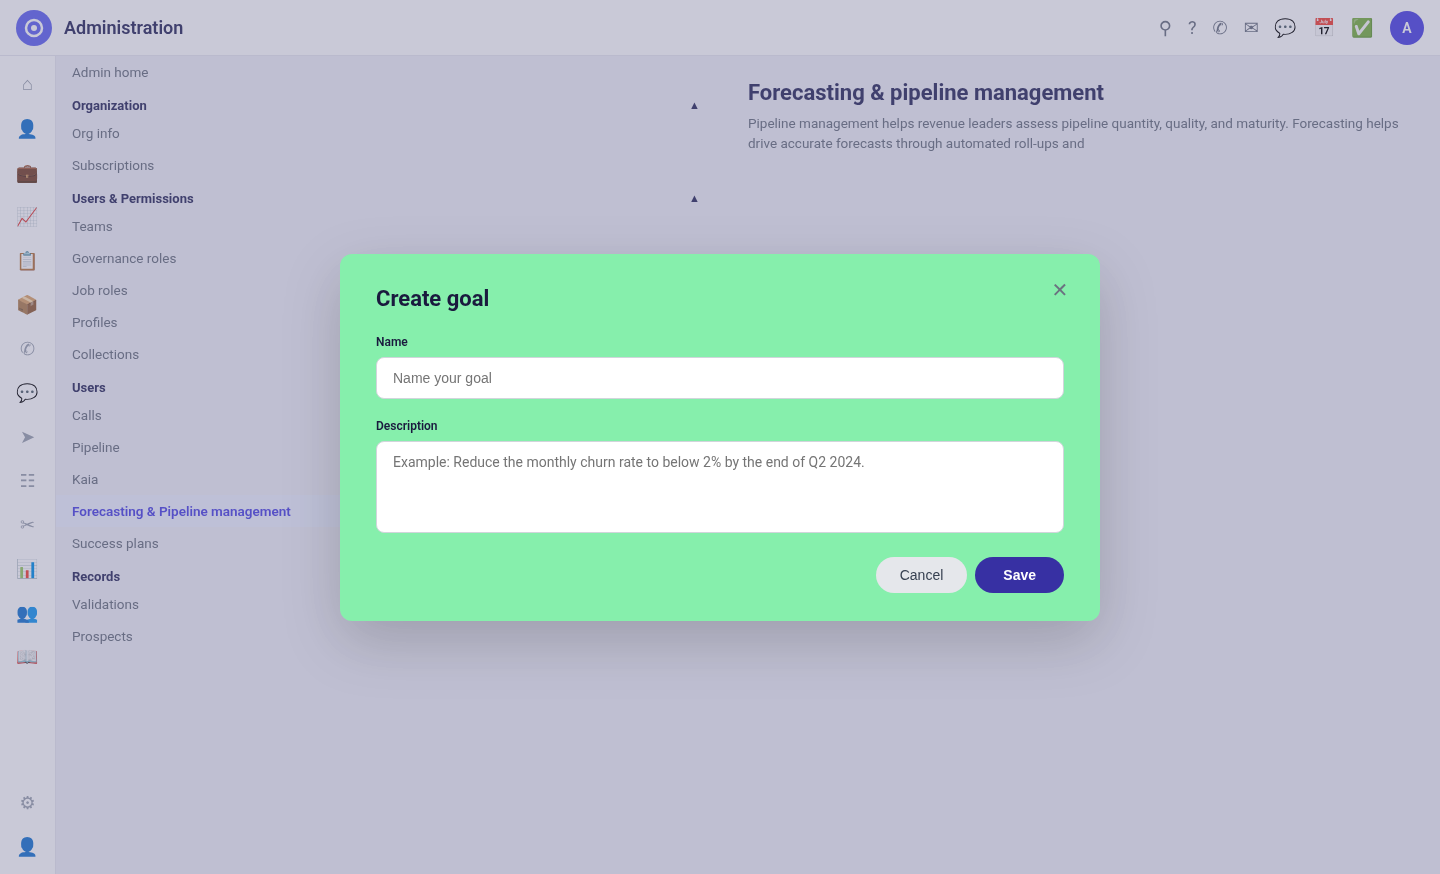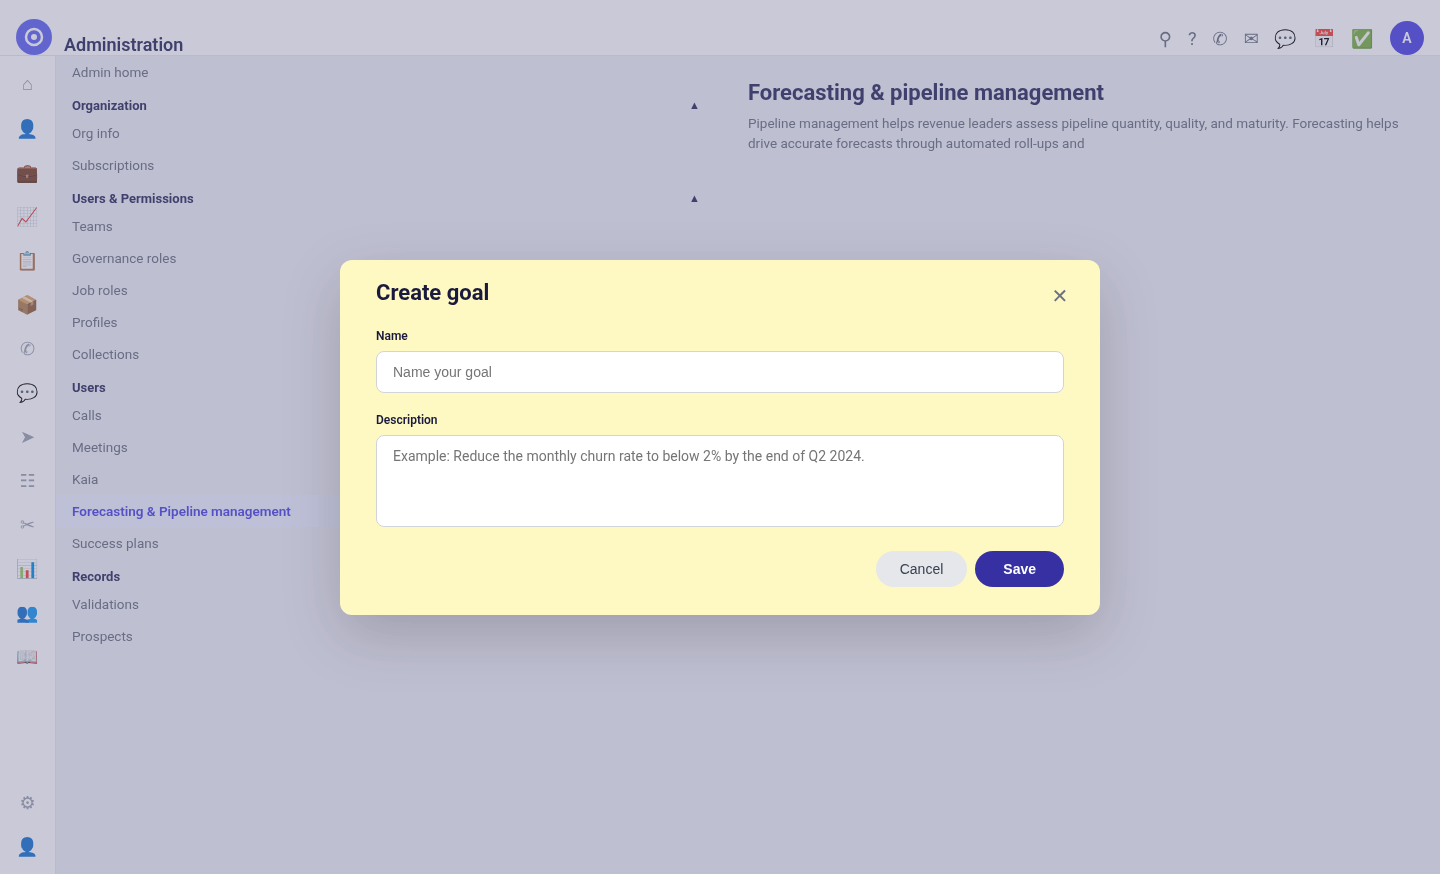--- a/index.html
+++ b/index.html
@@ -8,21 +8,21 @@
       background: #f0f0f7;
       width: 1440px;
       height: 874px;
       overflow: hidden;
       position: relative;
     }
 
     
     .topbar {
       display: flex;
-      align-items: flex-end;
+      align-items: center;
       background: #fff;
       height: 56px;
       padding: 0 16px;
       border-bottom: 1px solid #e8e8f0;
       position: relative;
       z-index: 1;
     }
     .topbar-logo {
       width: 36px;
       height: 36px;
@@ -153,25 +153,25 @@
       top: 0; left: 0; right: 0; bottom: 0;
       background: rgba(100, 100, 140, 0.35);
       z-index: 100;
       display: flex;
       align-items: center;
       justify-content: center;
     }
 
     
     .modal {
-      background: #fef9c3;
+      background: #86efac;
       border-radius: 12px;
       width: 760px;
       max-width: 90vw;
-      padding: 20px 36px 28px;
+      padding: 32px 36px 28px;
       position: relative;
       box-shadow: 0 20px 60px rgba(0,0,0,0.18);
     }
     .modal-title {
       font-size: 22px;
       font-weight: 700;
       color: #1a1a3e;
       margin-bottom: 24px;
     }
     .modal-close {
@@ -361,21 +361,21 @@
     </div>
 
     <div class="sidebar-section-header">
       <span>Users</span>
       <span class="chevron-icon">▲</span>
     </div>
     <div class="sidebar-item">
       <span>Calls</span>
     </div>
     <div class="sidebar-item">
-      <span>Meetings</span>
+      <span>Pipeline</span>
     </div>
     <div class="sidebar-item">
       <span>Kaia</span>
     </div>
     <div class="sidebar-item active">
       <span>Forecasting &amp; Pipeline management</span>
     </div>
     <div class="sidebar-item">
       <span>Success plans</span>
     </div>

